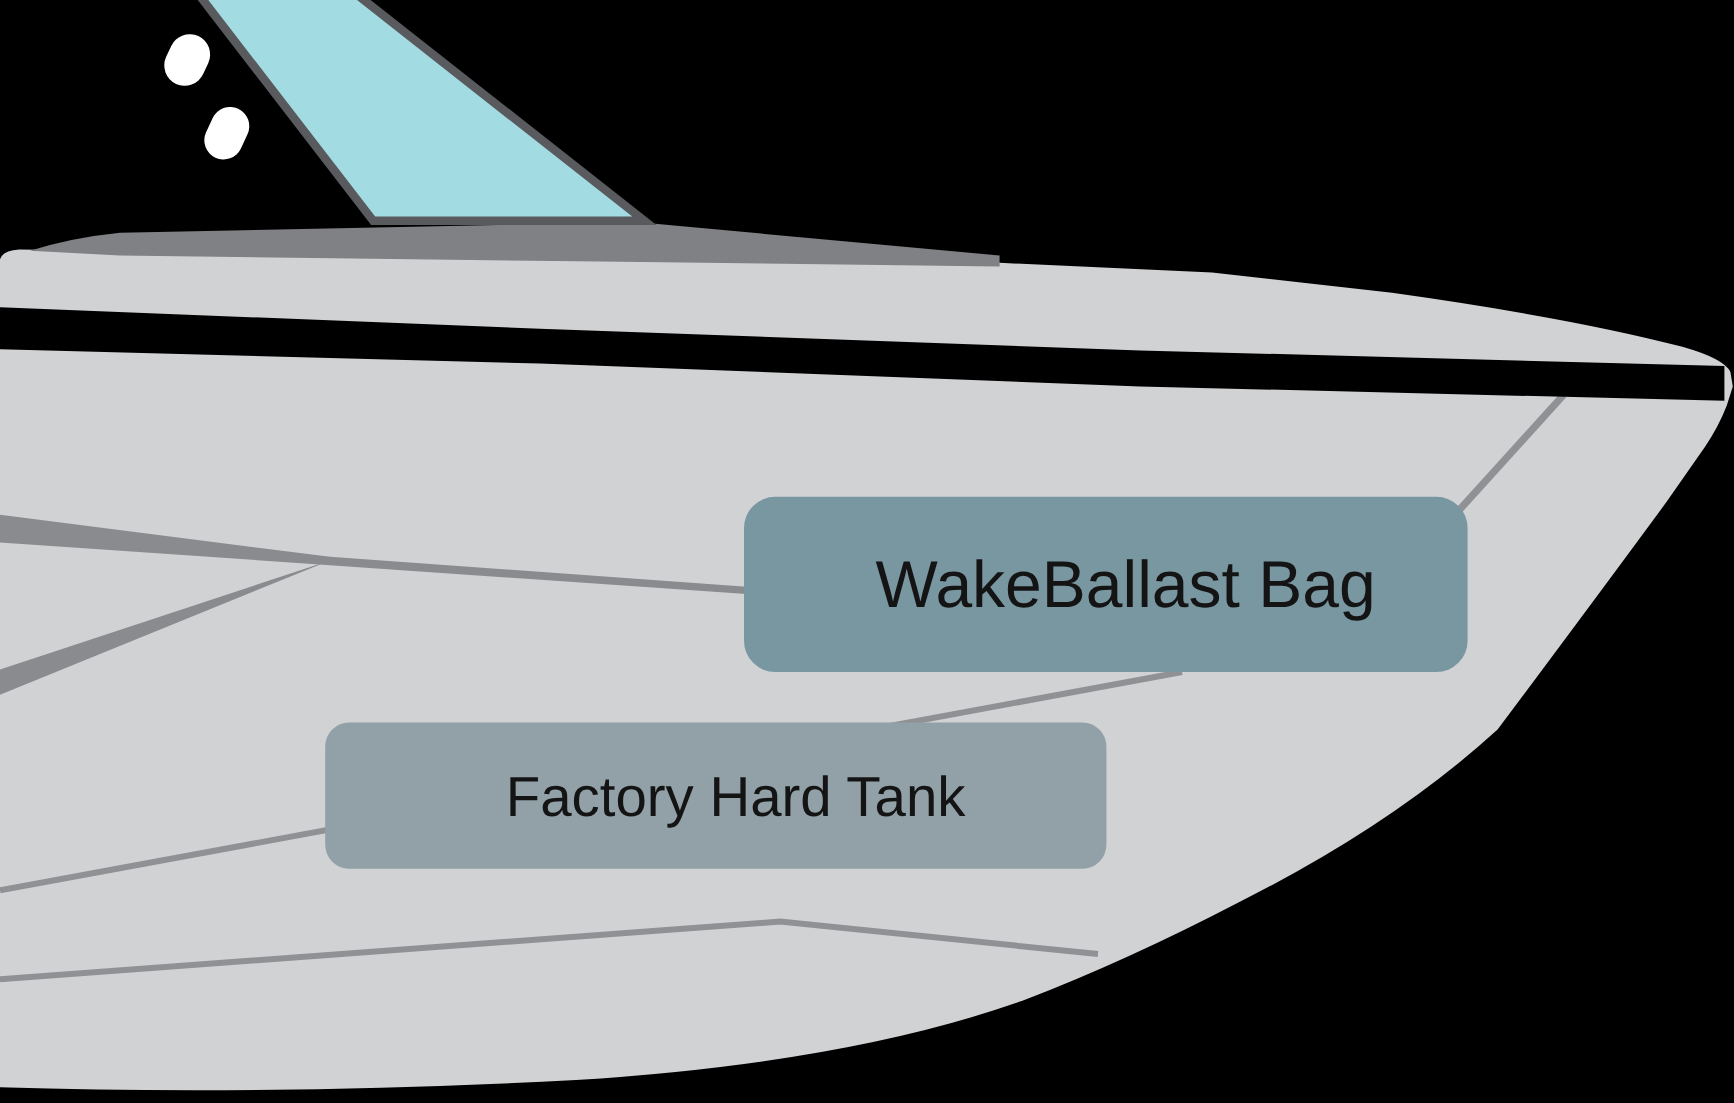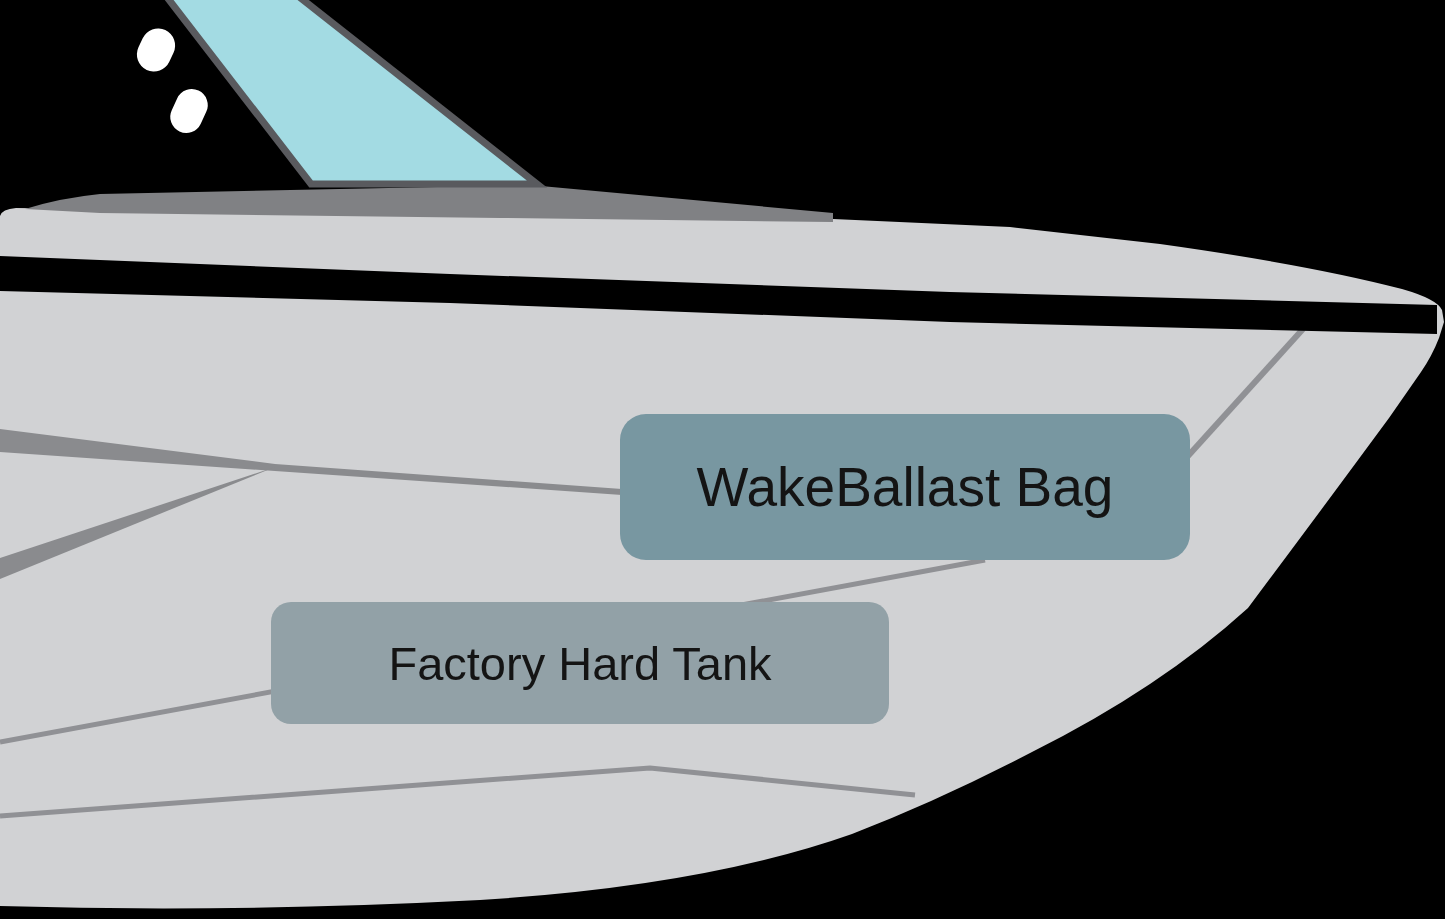--- a/index.html
+++ b/index.html
@@ -31,20 +31,21 @@
   .chine-thick     { fill: var(--chine_thick); }
   .chine-thin-line { stroke: var(--chine_thin); fill: none; }
 
   .label-box {
     position: absolute;
     display: flex;
     align-items: center;
     justify-content: center;
     color: var(--label_text, #131313);
     letter-spacing: 0px;
+    padding-left: 33px;
   }
   .box-wake {
     left: 620px;
     top: 414px;
     width: 570px;
     height: 146px;
     border-radius: 26px;
     background: var(--box_wake);
     font-size: 55px;
   }

